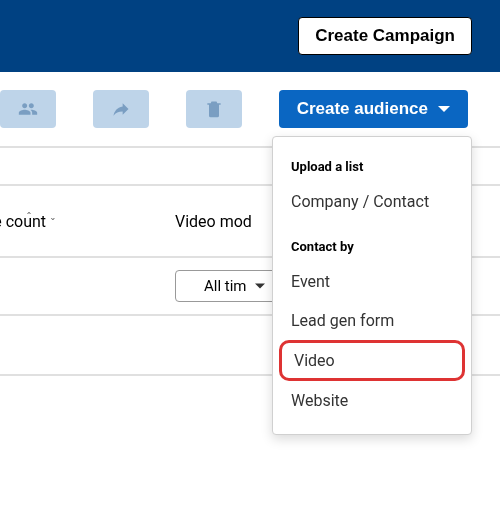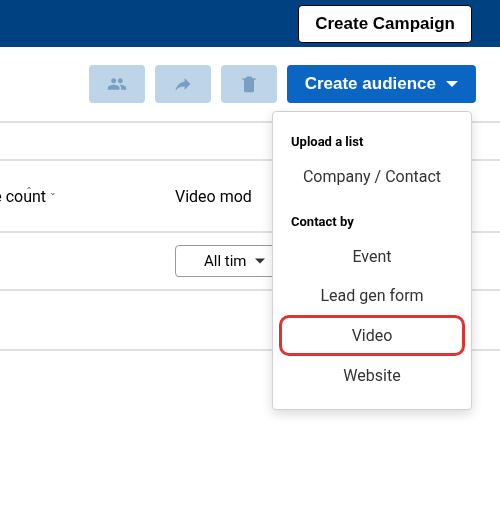--- a/index.html
+++ b/index.html
@@ -1,42 +1,42 @@
 <!DOCTYPE html>
 <html><head>
   <meta charset="utf-8">
   <style>
     * { margin: 0; padding: 0; box-sizing: border-box; }
     body { font-family: -apple-system, BlinkMacSystemFont, "Segoe UI", Roboto, Helvetica, Arial, sans-serif; width: 500px; height: 525px; overflow: hidden; background: #fff; }
     
     .header-bar {
       background: #004182;
-      height: 47px;
+      height: 72px;
       display: flex;
       align-items: center;
       justify-content: flex-end;
       padding-right: 28px;
     }
     .create-campaign-btn {
       background: #fff;
       border: 1px solid #000;
       border-radius: 4px;
       padding: 8px 16px;
       font-size: 17px;
       font-weight: 600;
       color: #000;
       cursor: pointer;
     }
     
     .toolbar-row {
       display: flex;
       align-items: center;
-      justify-content: flex-end;
+      justify-content: space-between;
       gap: 10px;
-      padding: 18px 24px 18px 0;
+      padding: 18px 32px 18px 0;
       border-bottom: 2px solid #e0e0e0;
     }
     .icon-btn {
       width: 56px;
       height: 38px;
       background: #bed4e9;
       border: none;
       border-radius: 4px;
       display: flex;
       align-items: center;
@@ -137,21 +137,20 @@
       font-size: 13px;
       font-weight: 700;
       color: #000;
       padding: 8px 18px;
     }
     .dropdown-item {
       font-size: 16px;
       color: #333;
       padding: 10px 18px;
       cursor: pointer;
-      text-align: center;
     }
     .dropdown-item.highlighted {
       border: 3px solid #de3333;
       border-radius: 10px;
       margin: 0 6px;
       padding: 8px 12px;
     }
     .dropdown-gap { height: 10px; }
   </style>
 </head>

